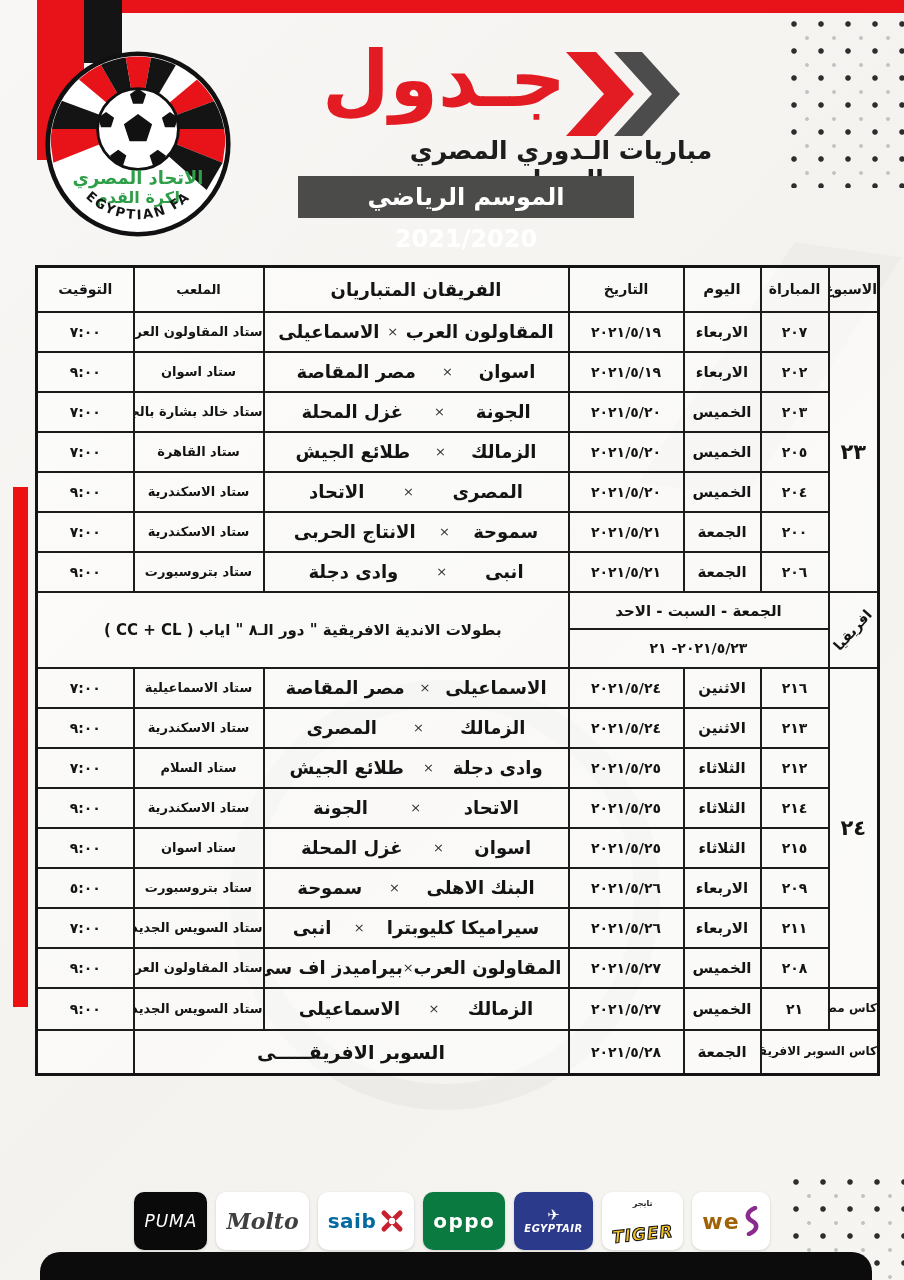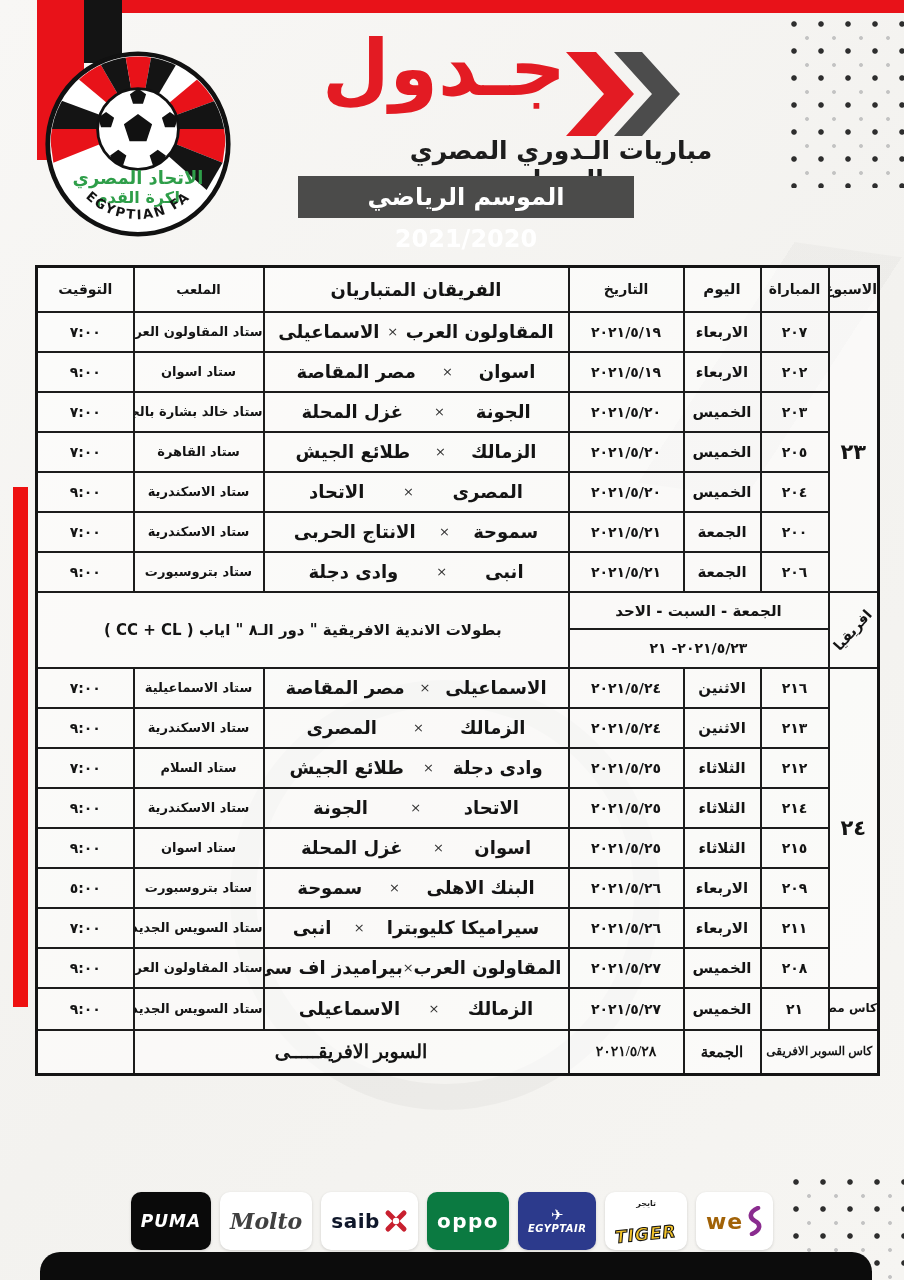--- a/index.html
+++ b/index.html
@@ -21,21 +21,21 @@
   .dots-tr { right:0; top:20px; width:114px; height:168px; }
   .dots-br { right:0; top:1178px; width:112px; height:102px; }
   .bottom-black-bar { position:absolute; left:40px; top:1252px; width:832px; height:40px; background:#0c0c0c; border-radius:20px 20px 0 0; }
   .watermark { position:absolute; left:230px; top:680px; width:430px; height:430px; border:26px solid rgba(0,0,0,0.030); border-radius:50%; }
   .watermark2 { position:absolute; left:560px; top:240px; width:420px; height:260px; background:linear-gradient(115deg, transparent 40%, rgba(0,0,0,0.025) 40%, rgba(0,0,0,0.025) 60%, transparent 60%); transform:rotate(8deg); }
 
   
   .fa-logo { position:absolute; left:44px; top:50px; width:188px; height:188px; }
 
   
-  .title-ar { position:absolute; left:326px; top:12px; width:240px; height:116px; color:#e31b23; font-size:78px; font-weight:900; text-align:center; line-height:112px; letter-spacing:-2px; }
+  .title-ar { position:absolute; left:326px; top:23px; width:240px; height:116px; color:#e31b23; font-size:78px; font-weight:900; text-align:center; line-height:112px; letter-spacing:-2px; }
   .chevrons { position:absolute; left:566px; top:50px; width:116px; height:88px; }
   .subtitle { position:absolute; left:402px; top:136px; width:318px; text-align:center; font-size:25px; font-weight:800; color:#1d1d1d; }
   .season-box { position:absolute; left:298px; top:176px; width:336px; height:42px; background:#4b4b4a; color:#fff; font-size:24px; font-weight:800; text-align:center; line-height:42px; }
 
   
   .sched-wrap { position:absolute; left:38px; top:265px; width:842px; }
   table.sched { width:842px; border-collapse:collapse; table-layout:fixed; background:rgba(255,255,255,0.55); direction:rtl; }
   table.sched td, table.sched th { border:2px solid #1c1c1c; text-align:center; vertical-align:middle; color:#141414; overflow:hidden; white-space:nowrap; }
   table.sched { border:3px solid #141414; }
   thead th { height:45px; font-size:17px; font-weight:900; border-bottom:5px double #141414; }
@@ -52,40 +52,40 @@
   .c-teams .vs { font-size:13px; font-weight:400; color:#333; }
   
   .africa-week { height:76px; }
   .africa-week span { display:inline-block; transform:rotate(-48deg); font-size:14px; font-weight:800; }
   .africa-split { padding:0; }
   .africa-split .top { height:37px; line-height:37px; border-bottom:2px solid #1c1c1c; font-size:15px; font-weight:800; }
   .africa-split .bot { height:37px; line-height:37px; font-size:14px; font-weight:700; }
   .africa-desc { font-size:15px; font-weight:700; }
   
   tbody.cup td { height:42px; }
-  tbody.supercup td { height:45px;font-family:Liberation Serif, serif; }
+  tbody.supercup td { height:45px; }
   .cup-label { font-size:12px; font-weight:800; white-space:normal; line-height:1.1; }
   .super-title { font-size:19px; font-weight:900; }
 
   
   .sponsors { position:absolute; left:0; top:1192px; width:904px; display:flex; justify-content:center; gap:9px; }
   .chip { height:58px; border-radius:10px; background:#fff; box-shadow:0 1px 3px rgba(0,0,0,0.15); display:flex; align-items:center; justify-content:center; gap:4px; padding:0 10px; }
   .chip-we .we-text { font-size:22px; font-weight:700; color:#a16207; letter-spacing:1px; }
   .chip-tiger { flex-direction:column; gap:16px; }
   .chip-tiger .tiger-ar { font-size:8px; font-weight:700; color:#222; }
   .chip-tiger .tiger-text { font-size:17px; font-style:italic; font-weight:900; color:#f3c329; -webkit-text-stroke:1.1px #151515; letter-spacing:1px; transform:rotate(-6deg); }
   .chip-egyptair { background:#2c3a8c; flex-direction:column; gap:1px; }
   .chip-egyptair .bird { color:#fff; font-size:15px; line-height:14px; }
   .chip-egyptair .egyptair-text { color:#fff; font-size:10px; font-weight:800; font-style:italic; letter-spacing:0.5px; }
   .chip-oppo { background:#0b7a41; }
   .chip-oppo .oppo-text { color:#fff; font-size:20px; font-weight:800; letter-spacing:1.5px; }
-  .chip-saib .saib-text { font-size:20px; font-weight:600; color:#0f172a; letter-spacing:0.5px; }
+  .chip-saib .saib-text { font-size:20px; font-weight:600; color:#0369a1; letter-spacing:0.5px; }
   .chip-molto .molto-text { font-family:"DejaVu Serif", serif; font-style:italic; font-size:22px; font-weight:800; color:#404040; }
   .chip-puma { background:#0a0a0a; }
-  .chip-puma .puma-text { color:#fff; font-size:17px; font-weight:700; font-style:italic; letter-spacing:1px; }
+  .chip-puma .puma-text { color:#fff; font-size:17px; font-weight:400; font-style:italic; letter-spacing:1px; }
 </style>
 </head>
 <body>
 
 <div class="page">
 
   <div class="top-red-bar"></div>
   <div class="left-red-band"></div>
   <div class="left-black-band"></div>
   <div class="dots dots-tr"></div>

